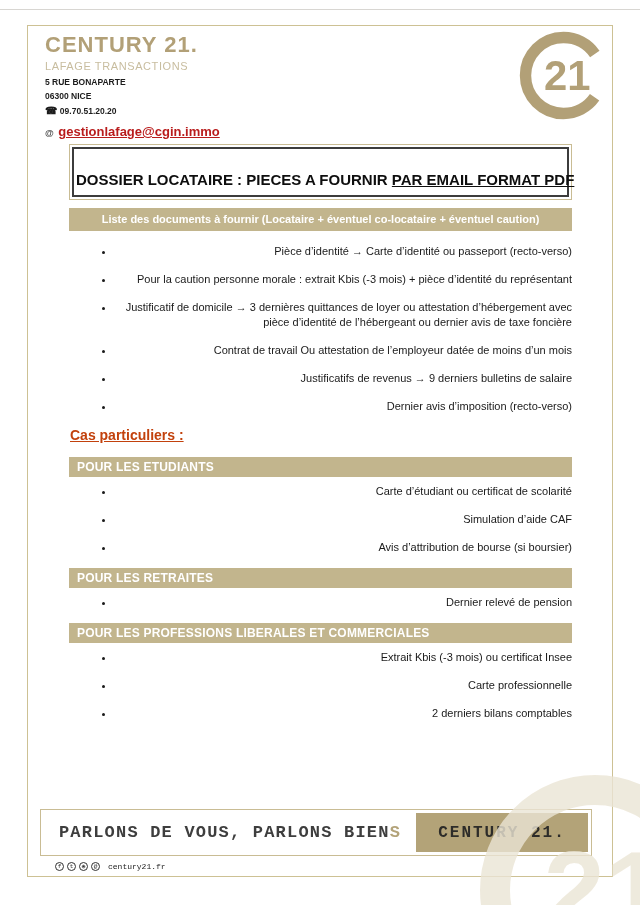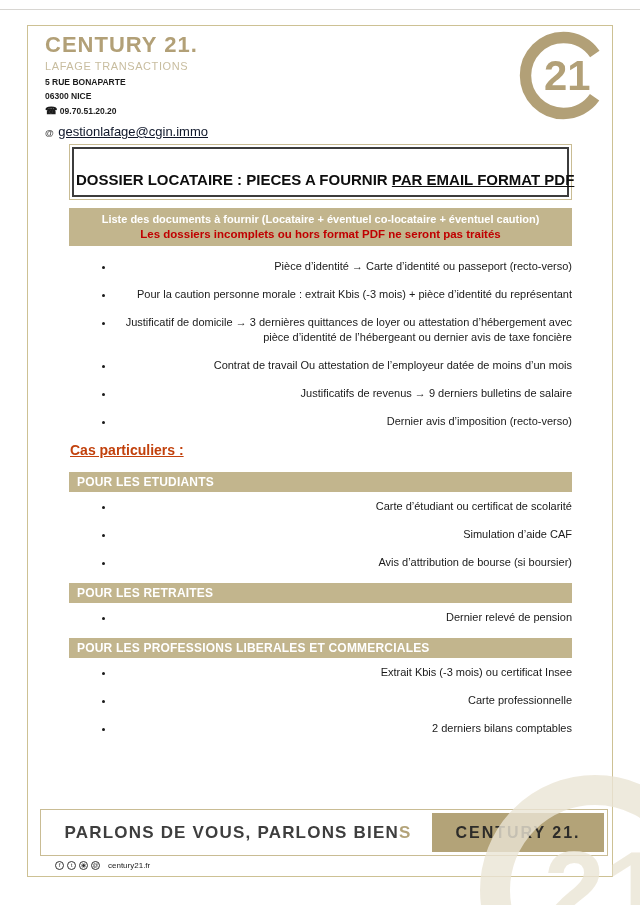--- a/index.html
+++ b/index.html
@@ -13,21 +13,21 @@
 
   
   .hdr-left { position: absolute; left: 17px; top: 6px; }
   .brand   { font-size: 22px; font-weight: bold; color: #b2a077; letter-spacing: 1px; }
   .agency  { font-size: 11px; color: #c8bd9f; letter-spacing: .6px; margin-top: 2px; }
   .addr    { font-size: 8.5px; font-weight: bold; color: #1c1c1c; margin-top: 4.5px; }
   .phone-line { font-size: 8.5px; font-weight: bold; color: #1c1c1c; margin-top: 4px; }
   .phone-ic { font-size: 10px; }
   .email-line { margin-top: 6px; }
   .at-pre { font-size: 9px; font-weight: bold; color: #4a4a4a; }
-  .email  { font-size: 13px; font-weight: normal; color: #0f172a; text-decoration: underline; cursor: pointer; }
+  .email  { font-size: 13px; font-weight: bold; color: #b91c1c; text-decoration: underline; cursor: pointer; }
   .seal { position: absolute; right: 1px; top: 2px; width: 95px; height: 95px; }
 
   
   .content { position: absolute; left: 41px; top: 118px; width: 503px; }
   .title-box { border: 1px solid #c9bc94; padding: 2px; background: #fff; }
   .title-inner { border: 2px solid #3c3c3c; text-align: center; padding: 22px 2px 7px;
                  font-size: 15px; font-weight: bold; color: #0e0e0e; white-space: nowrap; }
   .title-inner .u { text-decoration: underline; }
 
   .notice { margin-top: 8px; background: #c2b58d; text-align: center; padding: 5px 4px 6px; }
@@ -41,28 +41,28 @@
   ul.docs li { font-size: 11px; line-height: 15px; margin-bottom: 13px; text-align: right; }
 
   .cas { margin: 4px 0 14px 1px; font-size: 14px; font-weight: bold;
          text-decoration: underline; color: #c2410c; }
 
   .sec-banner { margin-top: 4px; background: #c2b58d; color: #fff; font-weight: bold;
                 font-size: 12px; letter-spacing: .2px; padding: 3px 4px 3px 8px; }
   ul.sec { margin-top: 7px; }
 
   
-  .footer { position: absolute; left: 12px; right: 4px; bottom: 5px; }
+  .footer { position: absolute; left: 12px; right: 20px; bottom: 5px; font-family: Liberation Mono, monospace; }
   .slogan-box { border: 1px solid #c9bc94; background: #fff; padding: 3px; display: flex; height: 47px; }
   .slogan-white { flex: 1; display: flex; align-items: center; justify-content: center; background: #fff; }
   .slogan-text { font-size: 17px; font-weight: bold; color: #3e3e3e; letter-spacing: 1.2px; white-space: nowrap; }
   .slogan-s { font-size: 17px; font-weight: bold; color: #b3a379; letter-spacing: 1.2px; }
   .slogan-gold { width: 172px; background: #b3a378; display: flex; align-items: center; justify-content: center; }
   .footer-brand { font-size: 16px; font-weight: bold; color: #2d2c29; letter-spacing: 2px; white-space: nowrap; }
-  .social-row { margin: 5px 0 0 15px; display: flex; gap: 3px; height: 10px; }
+  .social-row { margin: 5px 0 0 15px; display: flex; align-items: center; gap: 3px; height: 10px; }
   .soc { width: 9px; height: 9px; border: 1px solid #333; border-radius: 50%;
          font-size: 6px; line-height: 7px; text-align: center; color: #333; display: inline-block; }
   .site { font-size: 8px; color: #222; margin-left: 5px; }
 
   .watermark { position: absolute; left: 470px; top: 765px; width: 250px; height: 250px;
                z-index: 5; pointer-events: none; opacity: .8; }
 </style>
 </head>
 <body>
 
@@ -88,21 +88,20 @@
     </div>
 
     <div class="content">
 
       <div class="title-box">
         <div class="title-inner"><span>DOSSIER LOCATAIRE : PIECES A FOURNIR </span><span class="u">PAR EMAIL FORMAT PDF</span></div>
       </div>
 
       <div class="notice">
         <div class="notice-1">Liste des documents à fournir (Locataire + éventuel co-locataire + éventuel caution)</div>
-        <div class="notice-2">Les dossiers incomplets ou hors format PDF ne seront pas traités</div>
       </div>
 
 
       <ul class="docs">
         <li>Pièce d’identité → Carte d’identité ou passeport (recto-verso)</li>
         <li>Pour la caution personne morale : extrait Kbis (-3 mois) + pièce d’identité du représentant</li>
         <li>Justificatif de domicile → 3 dernières quittances de loyer ou attestation d’hébergement avec pièce d’identité de l’hébergeant ou dernier avis de taxe foncière</li>
         <li>Contrat de travail Ou attestation de l’employeur datée de moins d’un mois</li>
         <li>Justificatifs de revenus → 9 derniers bulletins de salaire</li>
         <li>Dernier avis d’imposition (recto-verso)</li>

